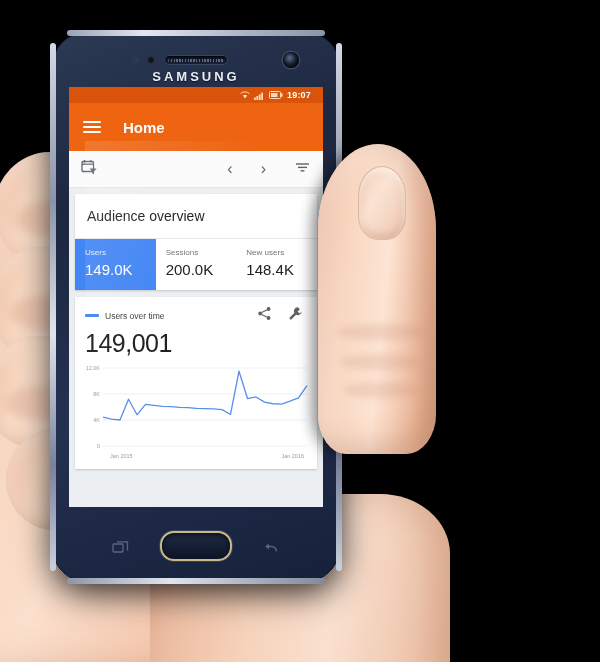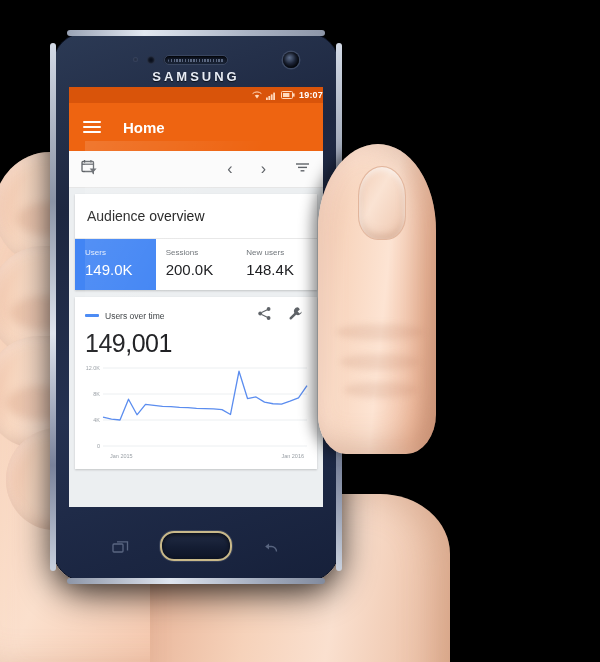--- a/index.html
+++ b/index.html
@@ -140,21 +140,21 @@
   
   .screen {
     position:absolute; left:16px; top:54px; width:254px; height:420px;
     background:#ffffff; overflow:hidden;
   }
 
   
   .statusbar {
     height:16px; background:#d9540a; position:relative;
     display:flex; align-items:center; justify-content:flex-end;
-    padding-right:0; gap:4px;
+    padding-right:12px; gap:4px;
   }
   .sb-time { color:#fff; font-size:9px; font-weight:bold; letter-spacing:.2px; }
   .sb-icon { display:flex; align-items:flex-end; }
 
   
   .appbar {
     height:48px; background:#ee6411; display:flex; align-items:center; padding-left:14px; gap:22px;
   }
   .hamburger { width:18px; display:flex; flex-direction:column; gap:3px; cursor:pointer; }
   .hamburger span { display:block; height:2px; background:#fff; border-radius:1px; }

